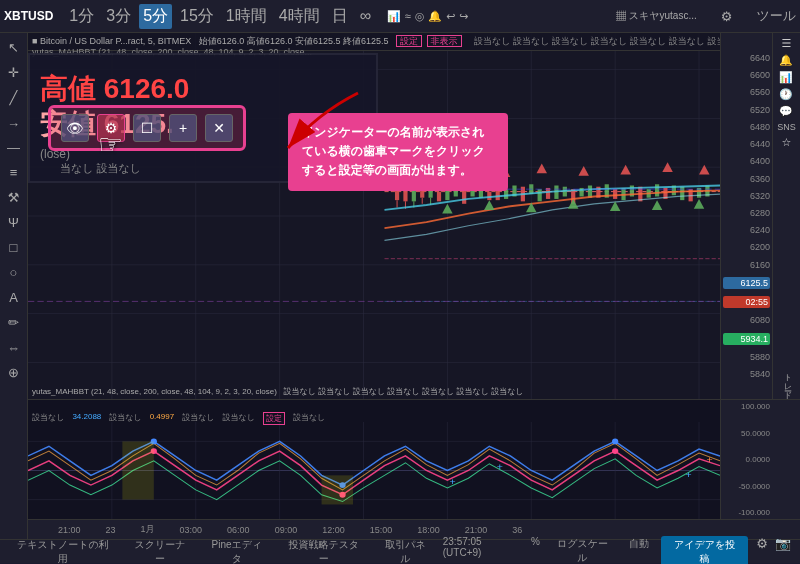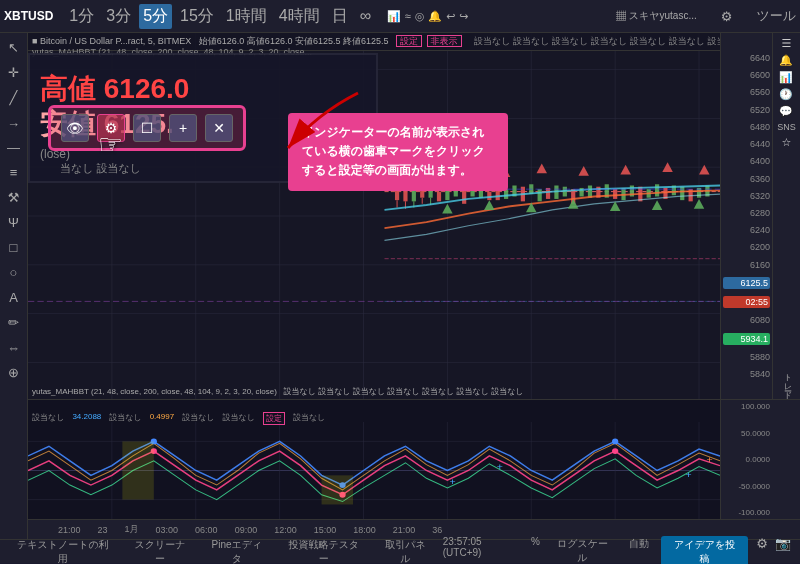--- a/index.html
+++ b/index.html
@@ -275,21 +275,21 @@
     }
 
     
     .time-axis {
       height: 20px;
       background: #1e1e2e;
       border-top: 1px solid #333;
       display: flex;
       align-items: center;
       padding: 0 30px 0 30px;
-      gap: 17px;
+      gap: 25px;
       font-size: 9px;
       color: #888;
     }
 
     
     .status-bar {
       height: 24px;
       background: #1e1e2e;
       border-top: 1px solid #333;
       display: flex;

